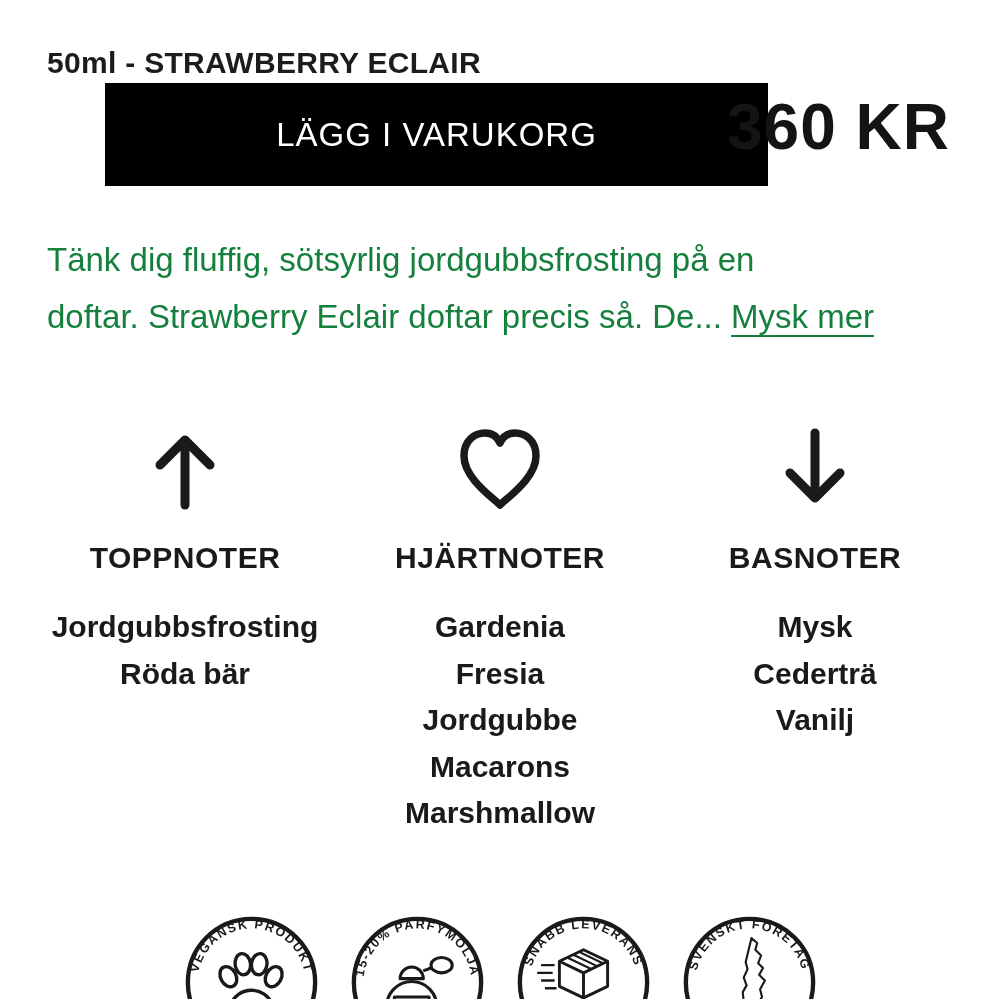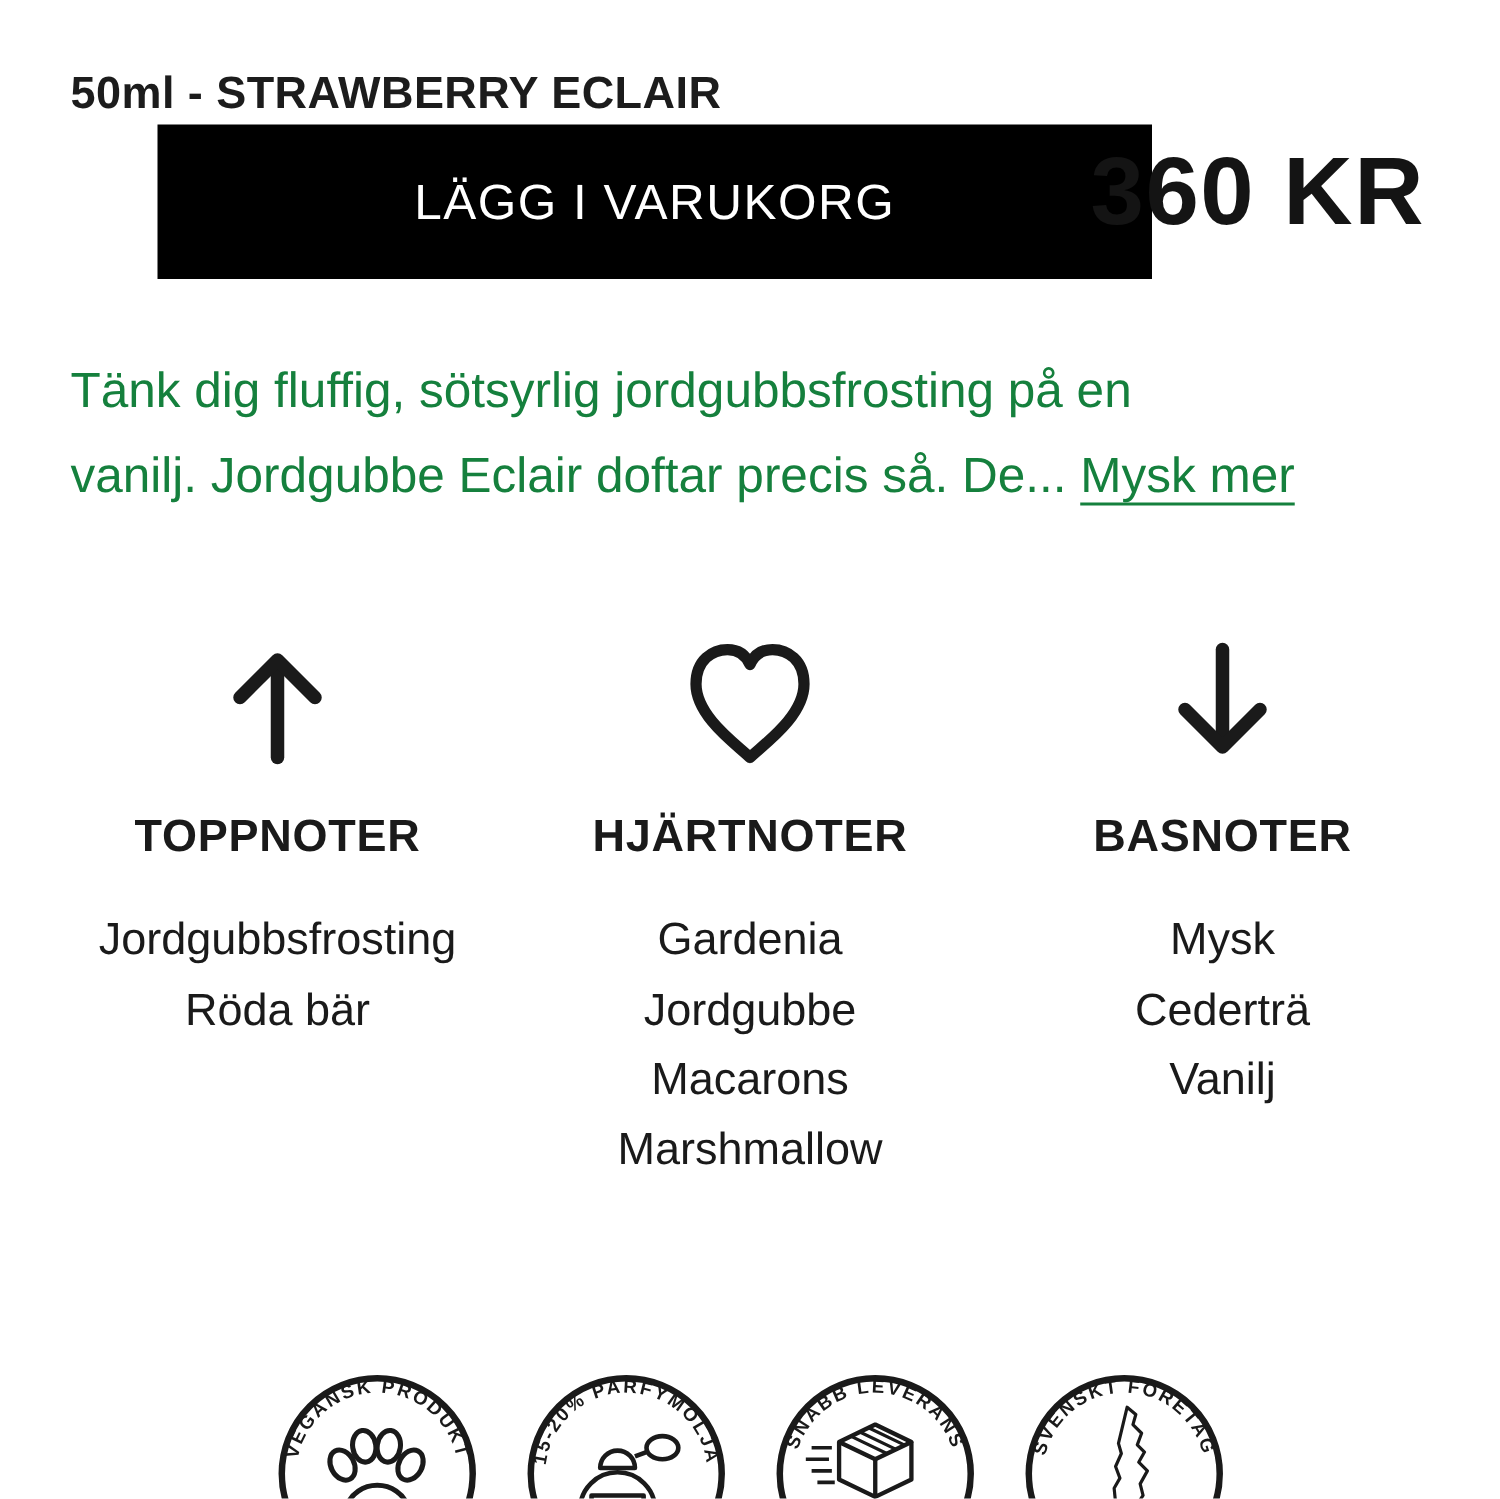--- a/index.html
+++ b/index.html
@@ -38,41 +38,41 @@
     color:inherit;text-decoration:underline;text-underline-offset:7px;
     text-decoration-thickness:2px;cursor:pointer;
   }
   .notes-col{
     position:absolute;top:424px;width:340px;
     transform:translateX(-50%);text-align:center;
   }
   .col-1{left:185px;} .col-2{left:500px;} .col-3{left:815px;}
   .note-icon{height:90px;display:flex;align-items:center;justify-content:center;}
   .note-title{margin-top:27px;font-size:30px;font-weight:600;letter-spacing:.5px;}
-  .note-items{margin-top:29px;font-size:30px;font-weight:400;line-height:46.5px;}
+  .note-items{margin-top:29px;font-size:30px;font-weight:700;line-height:46.5px;}
   .badges-row{
     position:absolute;top:915px;left:184px;
     display:flex;gap:31px;
   }
   .badge{width:135px;height:135px;}
   .stroke{fill:none;stroke:#1a1a1a;}
   .badge-text{font-family:"Liberation Sans",sans-serif;font-size:13px;font-weight:700;letter-spacing:1.6px;fill:#1a1a1a;}
 </style>
 </head>
 <body>
 
 <div class="variant-title">50ml - STRAWBERRY ECLAIR</div>
 
 <button class="cart-btn">LÄGG I VARUKORG</button>
 <div class="price">360 KR</div>
 
 <div class="desc">
   <div class="line">Tänk dig fluffig, sötsyrlig jordgubbsfrosting på en</div>
   <div class="line">
-    <span>vanilj. Jordgubbe Eclair doftar precis så. De... </span><a class="visa-mer">Mysk mer</a>
+    <span>doftar. Strawberry Eclair doftar precis så. De... </span><a class="visa-mer">Mysk mer</a>
   </div>
 </div>
 
 <div class="notes-col col-1">
   <div class="note-icon">
     <svg width="66" height="84" viewBox="0 0 66 84">
       <line class="stroke" x1="33" y1="14" x2="33" y2="78" stroke-width="9" stroke-linecap="round"></line>
       <polyline class="stroke" points="8,38 33,13 58,38" stroke-width="9" stroke-linecap="round" stroke-linejoin="round"></polyline>
     </svg>
   </div>
@@ -85,20 +85,21 @@
 
 <div class="notes-col col-2">
   <div class="note-icon">
     <svg width="88" height="86" viewBox="0 0 88 86">
       <path class="stroke" stroke-width="7.5" stroke-linejoin="round" d="M44,79 C36,71 8,52 8,30 C8,14 19,7 29,7 C36,7 41,10 44,17 C47,10 52,7 59,7 C69,7 80,14 80,30 C80,52 52,71 44,79 Z"></path>
     </svg>
   </div>
   <div class="note-title">HJÄRTNOTER</div>
   <div class="note-items">
     <div>Gardenia</div>
+    <div>Fresia</div>
     <div>Jordgubbe</div>
     <div>Macarons</div>
     <div>Marshmallow</div>
   </div>
 </div>
 
 <div class="notes-col col-3">
   <div class="note-icon">
     <svg width="66" height="84" viewBox="0 0 66 84">
       <line class="stroke" x1="33" y1="6" x2="33" y2="70" stroke-width="9" stroke-linecap="round"></line>

